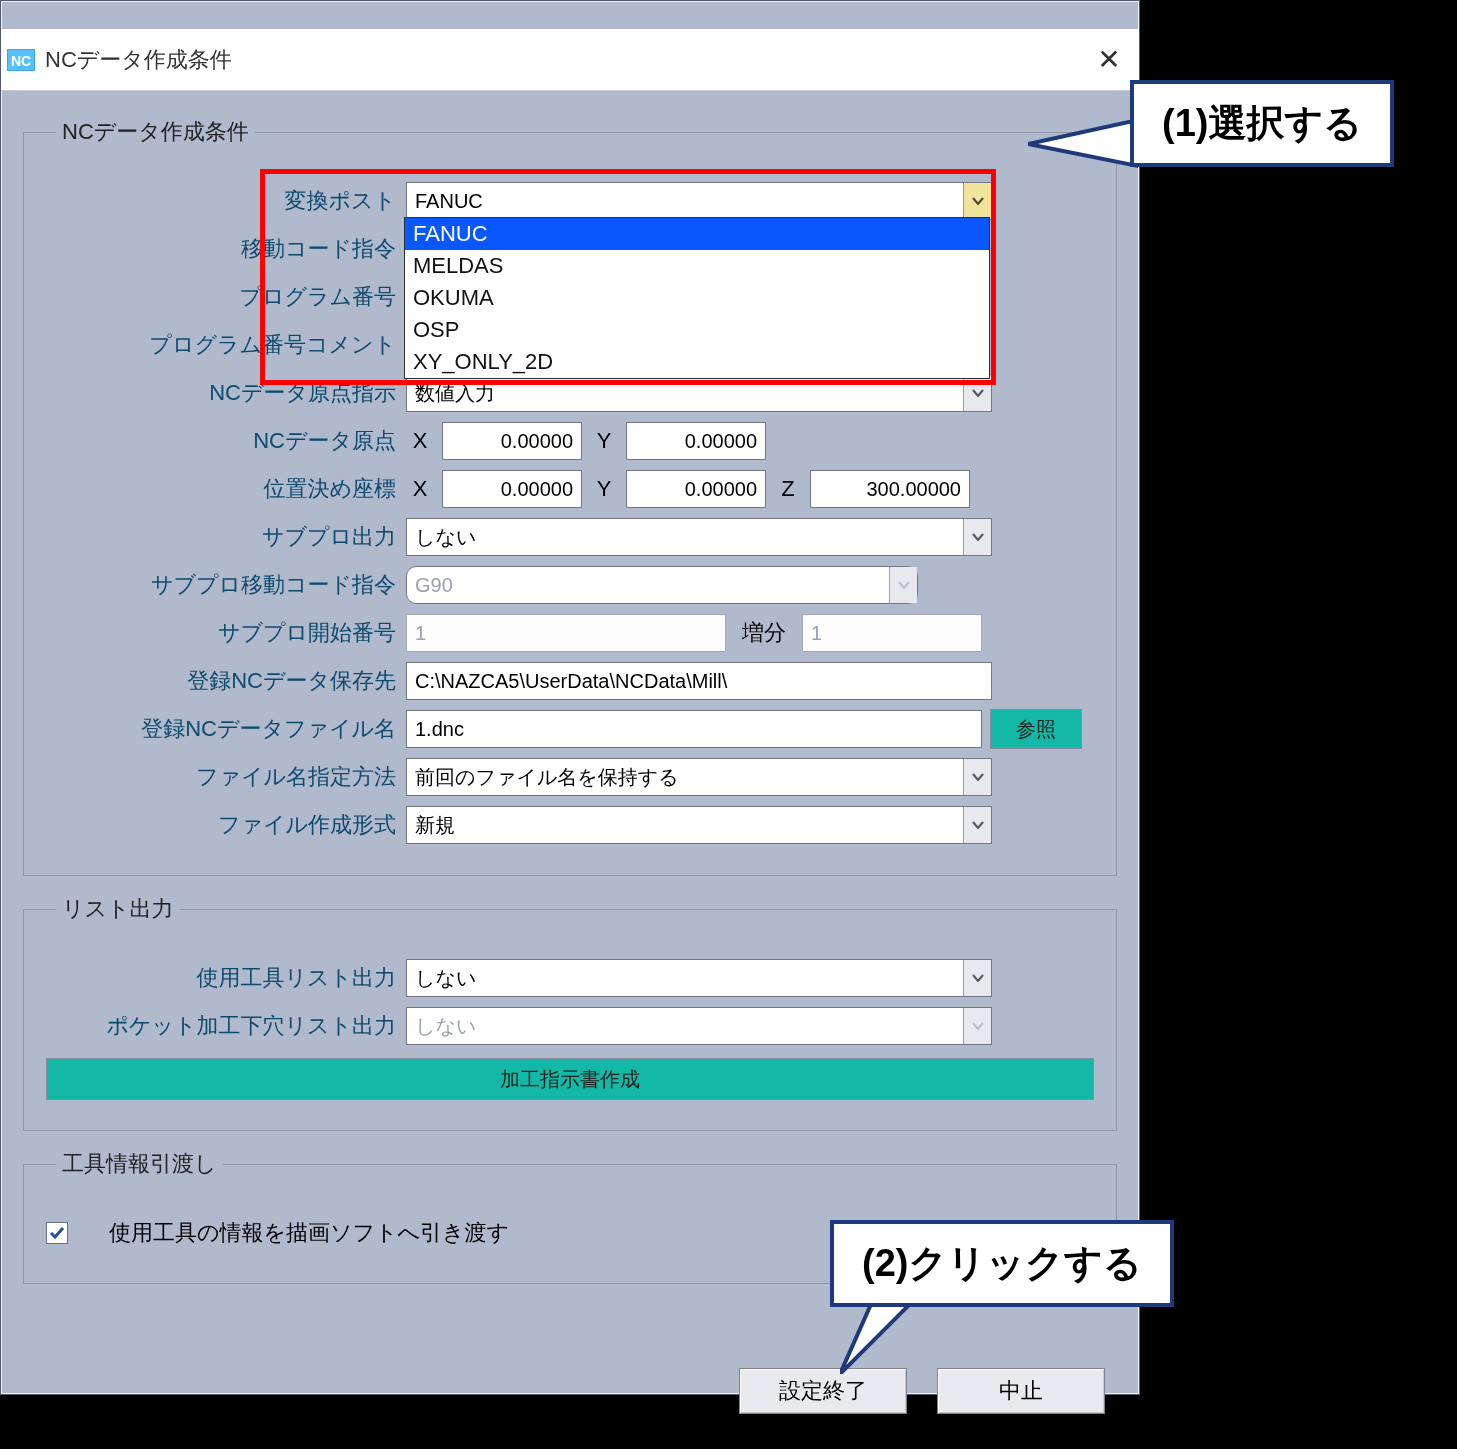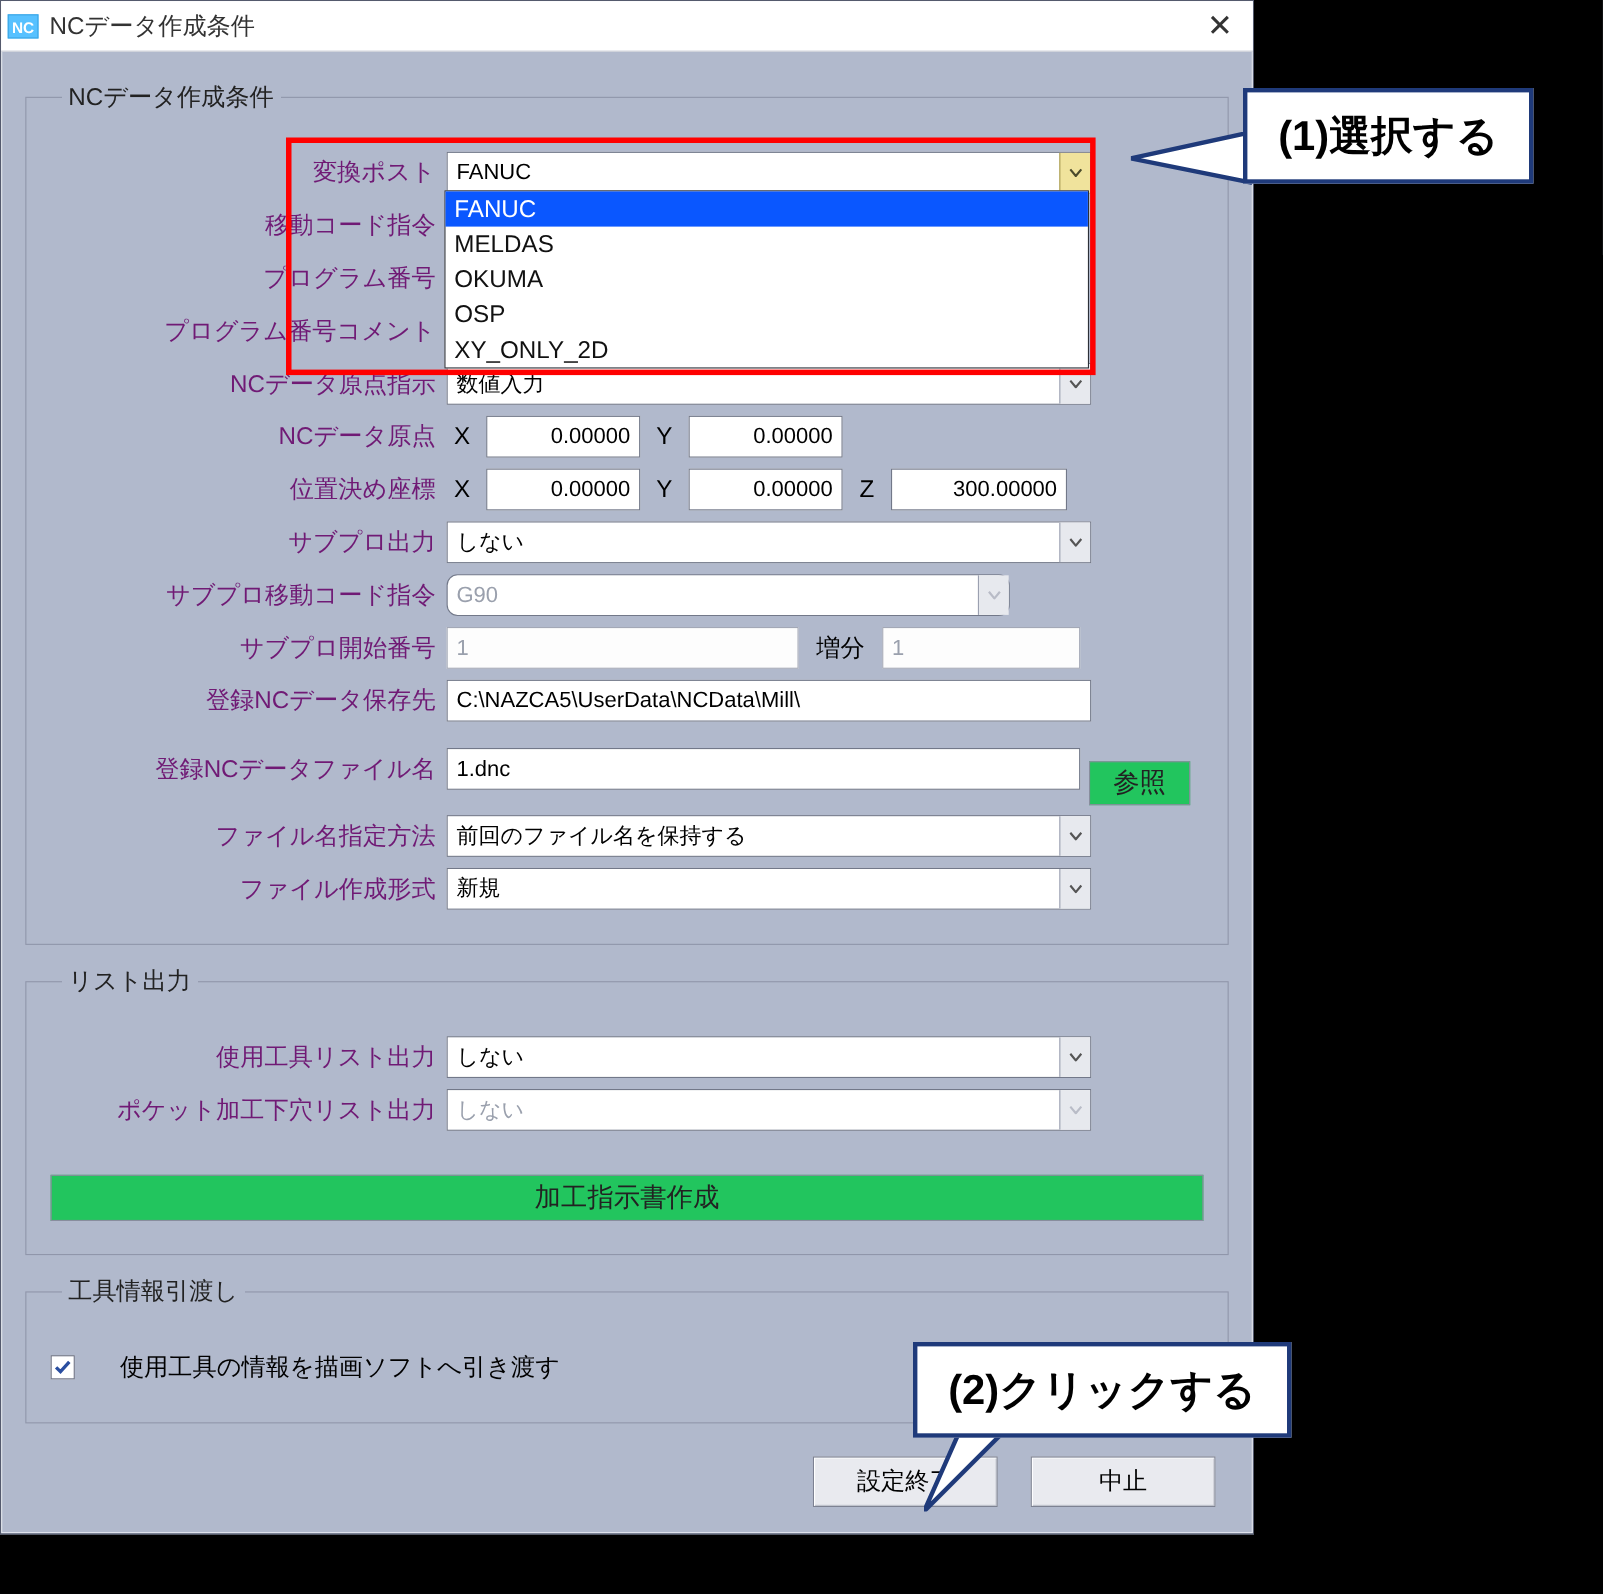--- a/index.html
+++ b/index.html
@@ -23,25 +23,26 @@
     position: absolute;
     left: 0; top: 0;
     width: 1140px;
     height: 1395px;
     background: #b1b9cc;
     border: 1px solid #545a6d;
     box-shadow: 0 0 0 1px #eef0f6 inset;
   }
   .titlebar {
     background: #ffffff;
-    height: 46px;
+    height: 62px;
     display: flex;
     align-items: center;
     padding-left: 6px;
     border-bottom: 1px solid #c6c9d2;
+    margin-top: 28px;
   }
   .title-icon {
     width: 28px; height: 22px;
     background: #57c1ff;
     color: #fff;
     font-weight: bold;
     font-size: 14px;
     text-align: center;
     line-height: 22px;
     margin-right: 10px;
@@ -76,21 +77,21 @@
   .row {
     display: flex;
     align-items: center;
     margin: 8px 0;
     min-height: 40px;
   }
   .lbl {
     width: 360px;
     text-align: right;
     padding-right: 10px;
-    color: #701a75;
+    color: #0c4a6e;
     font-size: 22px;
   }
   .valarea {
     flex: 0 0 auto;
     display: flex;
     align-items: center;
     gap: 8px;
   }
 
   .combo, .tinput, .tinput_ro {
@@ -116,27 +117,26 @@
   .combo-caret.plain {
     background: #e7e9ee;
     border-left: 1px solid #9ba0b0;
   }
   .combo-caret svg { width: 12px; height: 8px; }
   .tinput_ro { color: #9aa0ad; background: #fdfdfd; border-color:#a3a8b6; }
   .num { text-align: right; font-variant-numeric: tabular-nums; }
   .coord-lbl { width: 28px; text-align:center; }
 
   .btn {
-    background: #22c55e;
+    background: #14b8a6;
     border: 1px solid #888d9d;
     height: 40px;
     padding: 0 16px;
-    font-size: 24px;
+    font-size: 20px;
     color: #222;
-    margin-top: 27px;
   }
   .widebtn {
     width: 100%; height: 42px;
     text-align:center;
     line-height:40px;
   }
   .dlgbtns {
     position: absolute;
     right: 34px;
     bottom: 24px;

